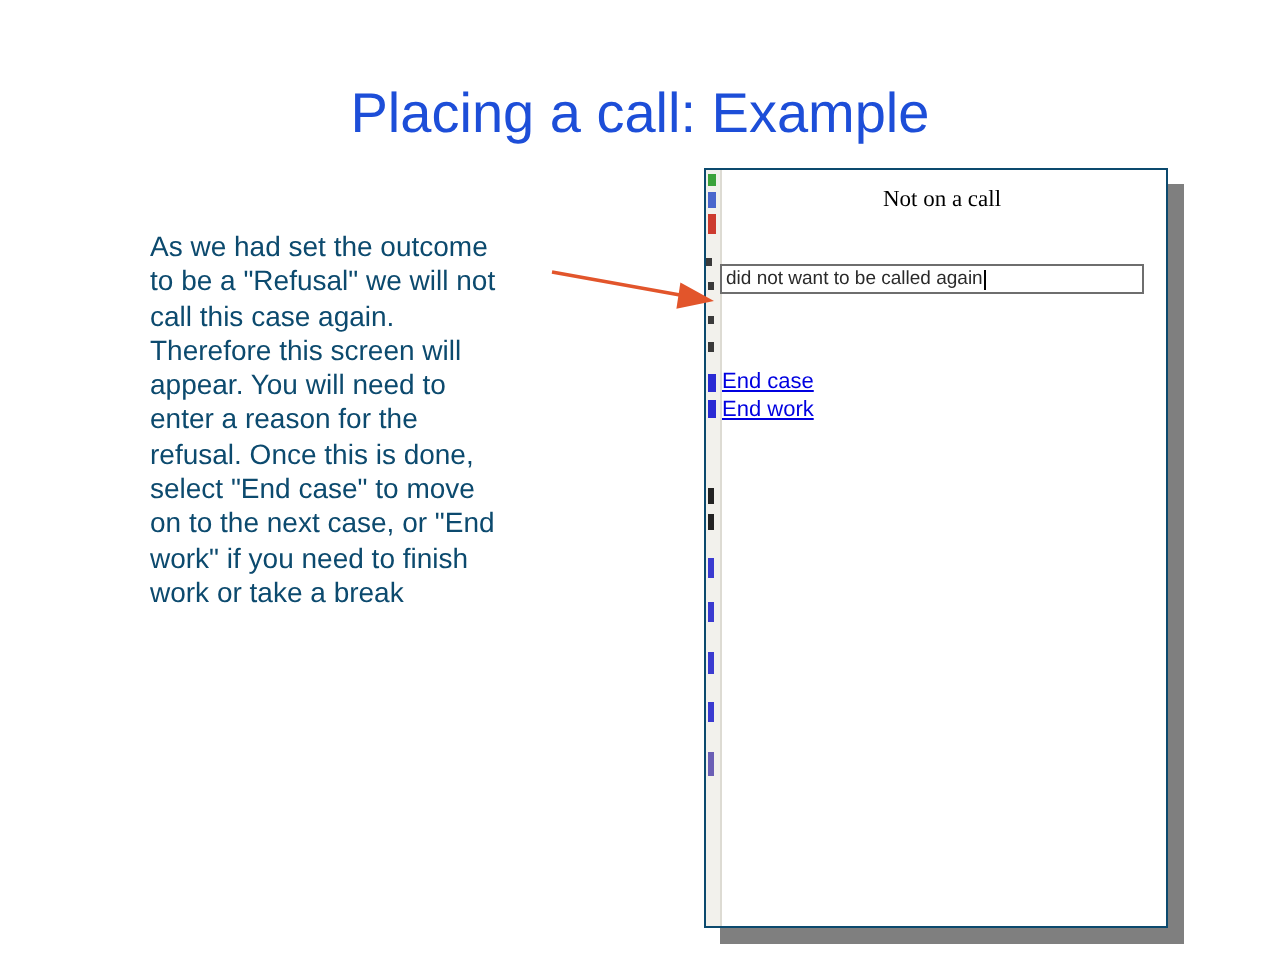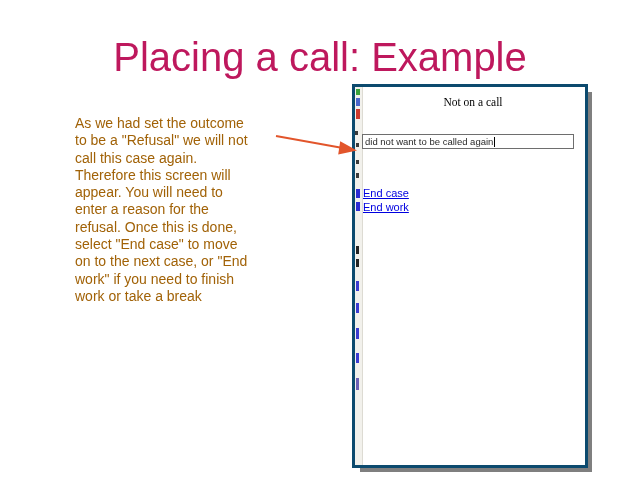--- a/index.html
+++ b/index.html
@@ -2,36 +2,36 @@
 <html><head>
 <meta charset="utf-8">
 <style>
   html,body{margin:0;padding:0;background:#ffffff;}
   #slide{
     position:relative;width:640px;height:480px;background:#ffffff;
     overflow:hidden;font-family:"Liberation Sans",sans-serif;
   }
   .slide-title{
     position:absolute;left:0;top:40px;width:640px;text-align:center;
-    font-size:40px;line-height:34px;color:#be185d;letter-spacing:0px;
+    font-size:28px;line-height:34px;color:#1d4ed8;letter-spacing:0px;
     font-family:"Liberation Sans",sans-serif;font-weight:400;
   }
   .body-text{
     position:absolute;left:75px;top:115px;width:230px;
-    font-size:14px;line-height:17.3px;color:#a16207;
+    font-size:14px;line-height:17.3px;color:#0c4a6e;
     white-space:pre-line;
   }
   #arrow-layer{position:absolute;left:0;top:0;width:640px;height:480px;z-index:6;pointer-events:none;}
   .shot-shadow{
     position:absolute;left:360px;top:92px;width:232px;height:380px;
     background:#7f7f7f;z-index:1;
   }
   .shot-panel{
     position:absolute;left:352px;top:84px;width:230px;height:378px;
-    background:#ffffff;border:3px solid #0c4a6e;z-index:2;
+    background:#ffffff;border:1px solid #0c4a6e;z-index:2;
   }
   .left-strip{
     position:absolute;left:0;top:0;width:7px;height:378px;
     background:#f2f1ec;border-right:1px solid #dddbd3;
   }
   .frag{position:absolute;}
   .shot-heading{
     position:absolute;left:8px;right:2px;top:9px;text-align:center;
     font-family:"Liberation Serif",serif;font-size:11.5px;color:#000000;
   }

